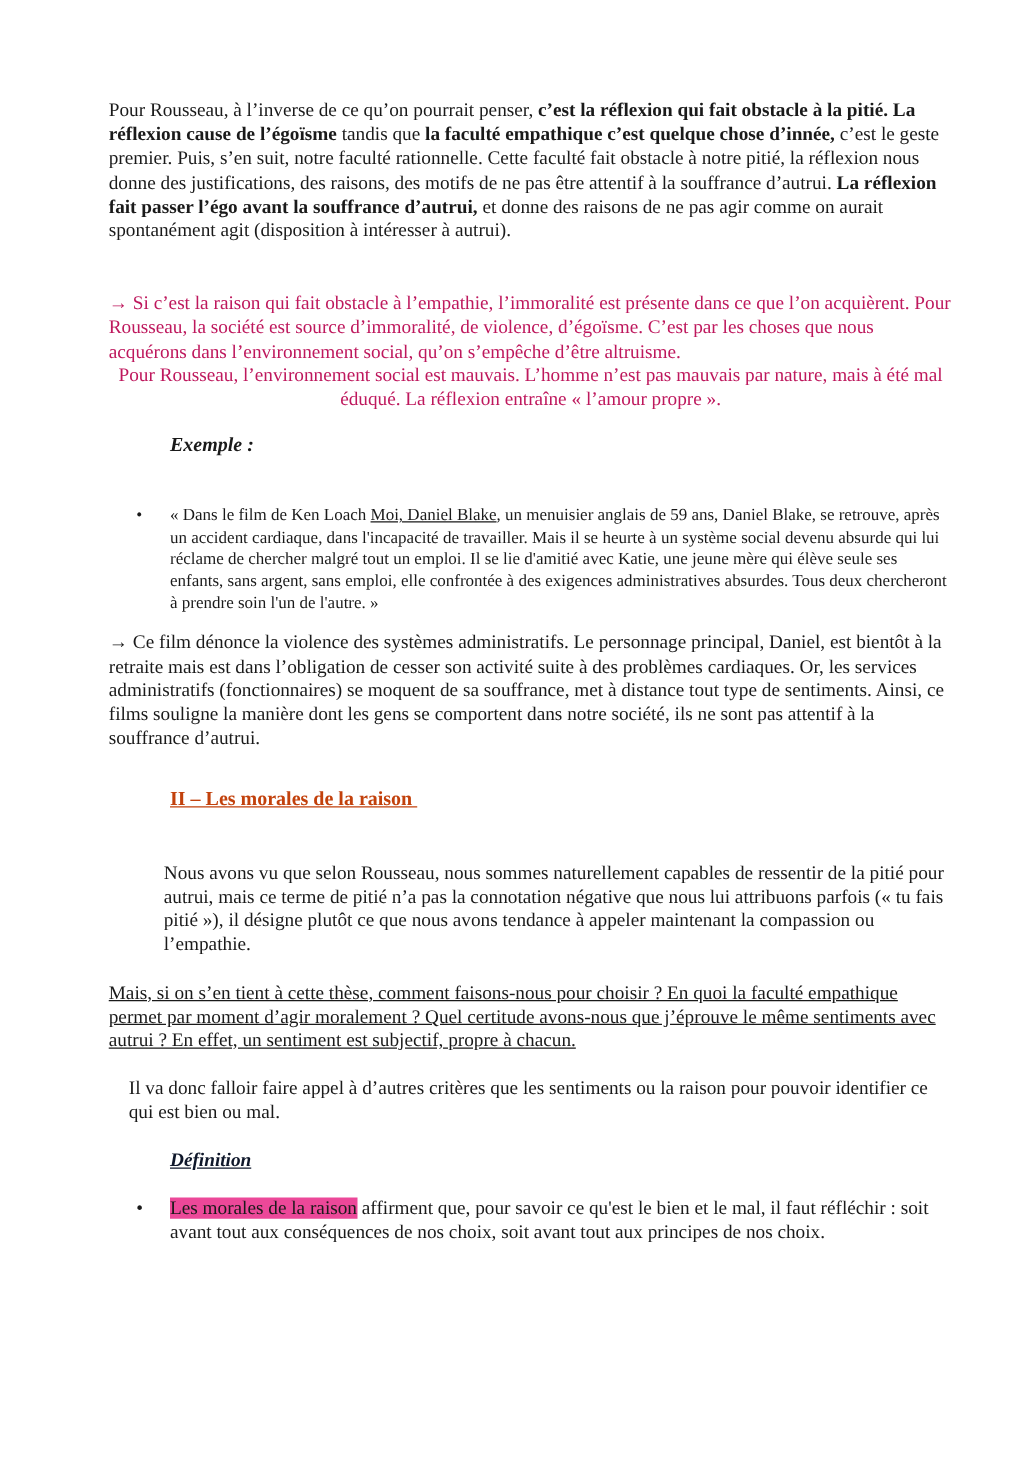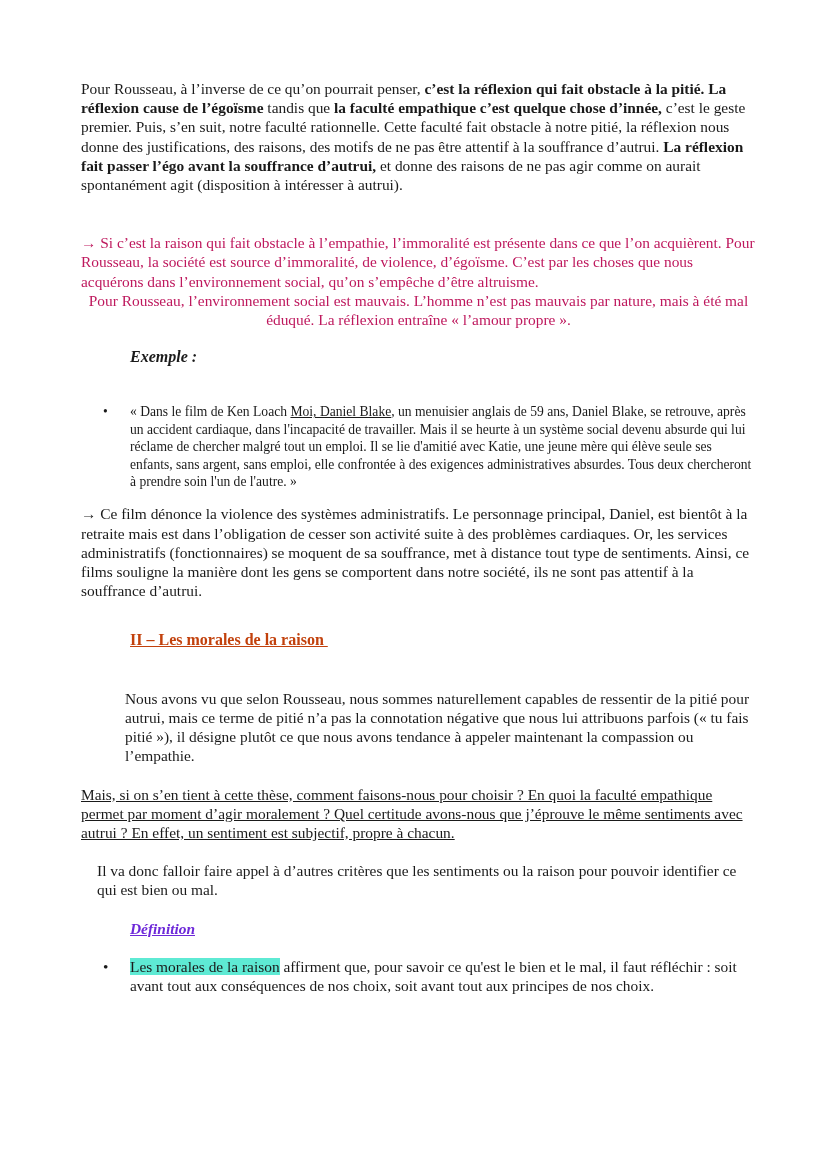--- a/index.html
+++ b/index.html
@@ -1,29 +1,29 @@
 <!DOCTYPE html>
 <html><head>
   <meta charset="utf-8">
   <style>
     html, body { margin: 0; padding: 0; background: #ffffff; }
     body { width: 828px; height: 1171px; position: relative; overflow: hidden;
       font-family: "Liberation Serif", "DejaVu Serif", serif; color: #1a1a1a; }
-    .page { position: absolute; left: 81px; top: 79px; width: 675px; }
+    .page { position: absolute; left: 87px; top: 79px; width: 675px; }
     .p { font-size: 15.4px; line-height: 19.2px; margin: 0; }
     .red { color: #be185d; }
     b { font-weight: bold; }
     .indent { padding-left: 49px; }
     .bullet { position: relative; padding-left: 49px; font-size: 13.6px; line-height: 17.4px; }
     .bullet.big { font-size: 15.4px; line-height: 19.2px; }
     .bullet .dot { position: absolute; left: 22px; top: 0; }
     .heading-ex { font-weight: bold; font-style: italic; font-size: 16px; }
     .heading-ii { font-weight: bold; font-size: 16px; color: #c2410c; text-decoration: underline; }
-    .heading-def { font-weight: bold; font-style: italic; font-size: 15.4px; color: #6d28d9; text-decoration: underline; }
-    .hl { background: #5eead4; }
+    .heading-def { font-weight: bold; font-style: italic; font-size: 15.4px; color: #0f172a; text-decoration: underline; }
+    .hl { background: #ec4899; }
     .u { text-decoration: underline; }
   </style>
 </head>
 <body>
 
 <div class="page">
 
   <p class="p" style="margin-top:0;">
     <span>Pour Rousseau, à l’inverse de ce qu’on pourrait penser, </span><b>c’est la réflexion qui fait obstacle à la pitié. La réflexion cause de l’égoïsme</b><span> tandis que </span><b>la faculté empathique c’est quelque chose d’innée,</b><span> c’est le geste premier. Puis, s’en suit, notre faculté rationnelle. Cette faculté fait obstacle à notre pitié, la réflexion nous donne des justifications, des raisons, des motifs de ne pas être attentif à la souffrance d’autrui. </span><b>La réflexion fait passer l’égo avant la souffrance d’autrui,</b><span> et donne des raisons de ne pas agir comme on aurait spontanément agit (disposition à intéresser à autrui).</span>
   </p>

